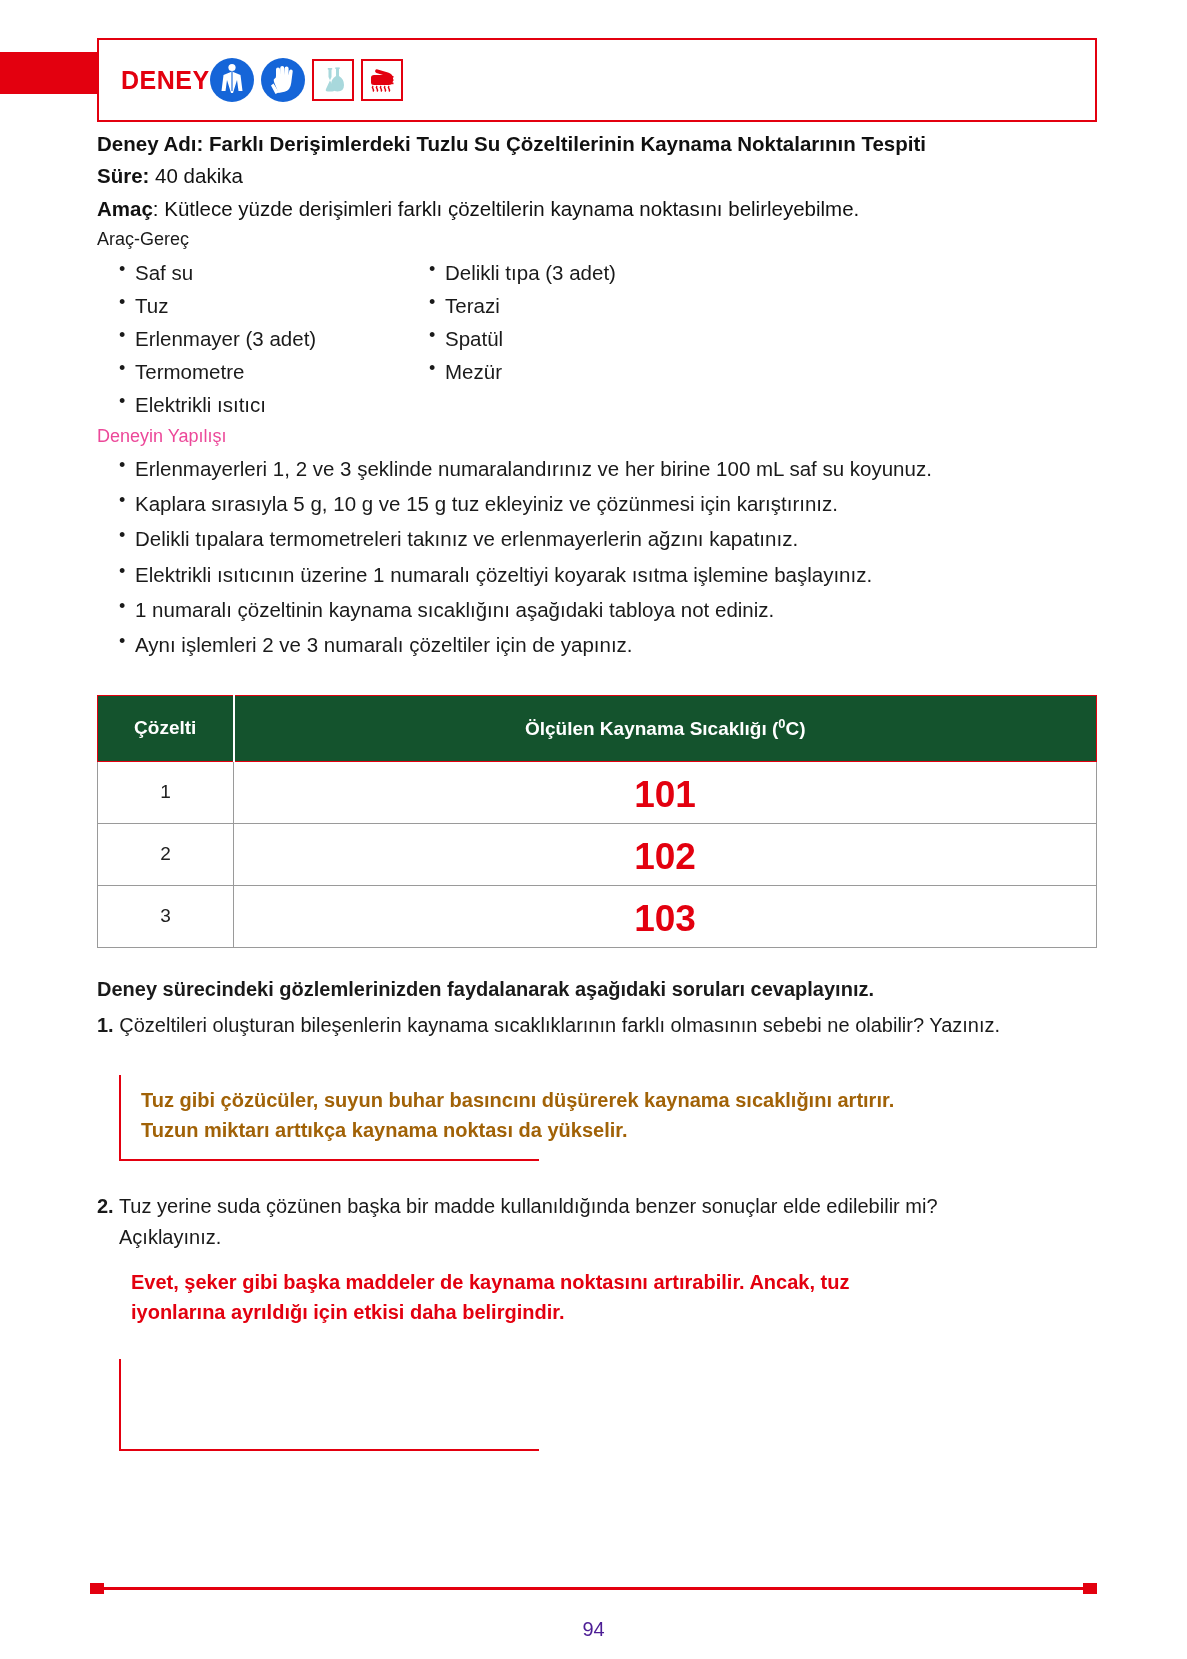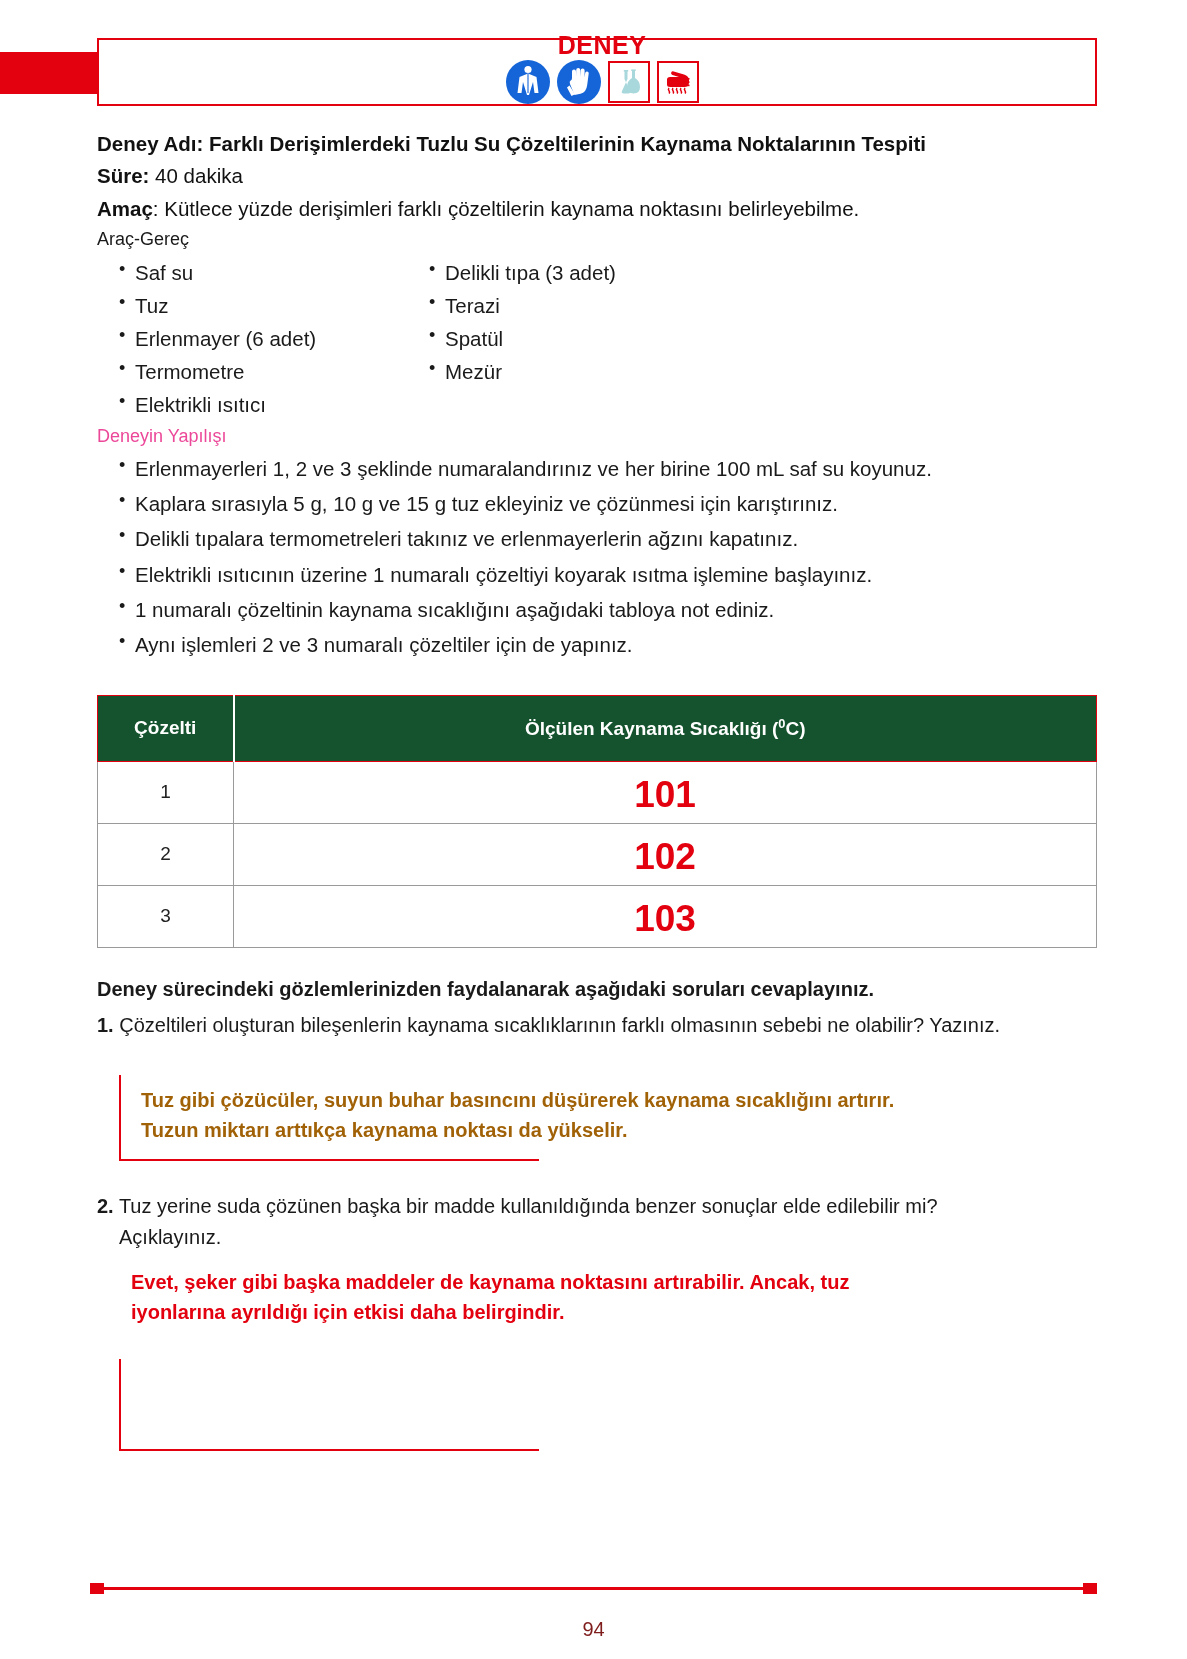--- a/index.html
+++ b/index.html
@@ -35,29 +35,28 @@
     width: 110px;
     height: 42px;
     background: #e3000f;
     z-index: 1;
   }
   .header-box {
     position: absolute;
     left: 97px;
     top: 0;
     right: 0;
-    height: 68px;
+    height: 84px;
     border: 2.5px solid #e3000f;
     background: #ffffff;
     display: flex;
     align-items: center;
-    justify-content: flex-end;
+    justify-content: flex-start;
     padding: 0 12px 0 22px;
     z-index: 2;
-    flex-direction: column;
   }
   .header-title {
     color: #e3000f;
     font-size: 25px;
     font-weight: bold;
     letter-spacing: 0.5px;
   }
   .header-icons {
     display: flex;
     align-items: center;
@@ -226,21 +225,21 @@
     position: absolute;
     top: 0;
     width: 14px; height: 11px;
     background: #e3000f;
   }
   .footer-rule .cap-l { left: 0; }
   .footer-rule .cap-r { right: 0; }
   .page-num {
     text-align: center;
     font-size: 20px;
-    color: #7f1d1d;
+    color: #4c1d95;
     margin-top: 25px;
   }
 </style>
 </head>
 <body>
 
 <div class="page">
 
   <div class="header-wrap">
     <div class="header-tab"></div>
@@ -310,21 +309,21 @@
     </div>
     <div class="line">
       <span class="bold">Amaç</span><span>: Kütlece yüzde derişimleri farklı çözeltilerin kaynama noktasını belirleyebilme.</span>
     </div>
     <div class="sect-head">Araç-Gereç</div>
 
     <div class="two-col">
       <ul class="bullets col-a">
         <li>Saf su</li>
         <li>Tuz</li>
-        <li>Erlenmayer (6 adet)</li>
+        <li>Erlenmayer (3 adet)</li>
         <li>Termometre</li>
         <li>Elektrikli ısıtıcı</li>
       </ul>
       <ul class="bullets col-b">
         <li>Delikli tıpa (3 adet)</li>
         <li>Terazi</li>
         <li>Spatül</li>
         <li>Mezür</li>
       </ul>
     </div>

